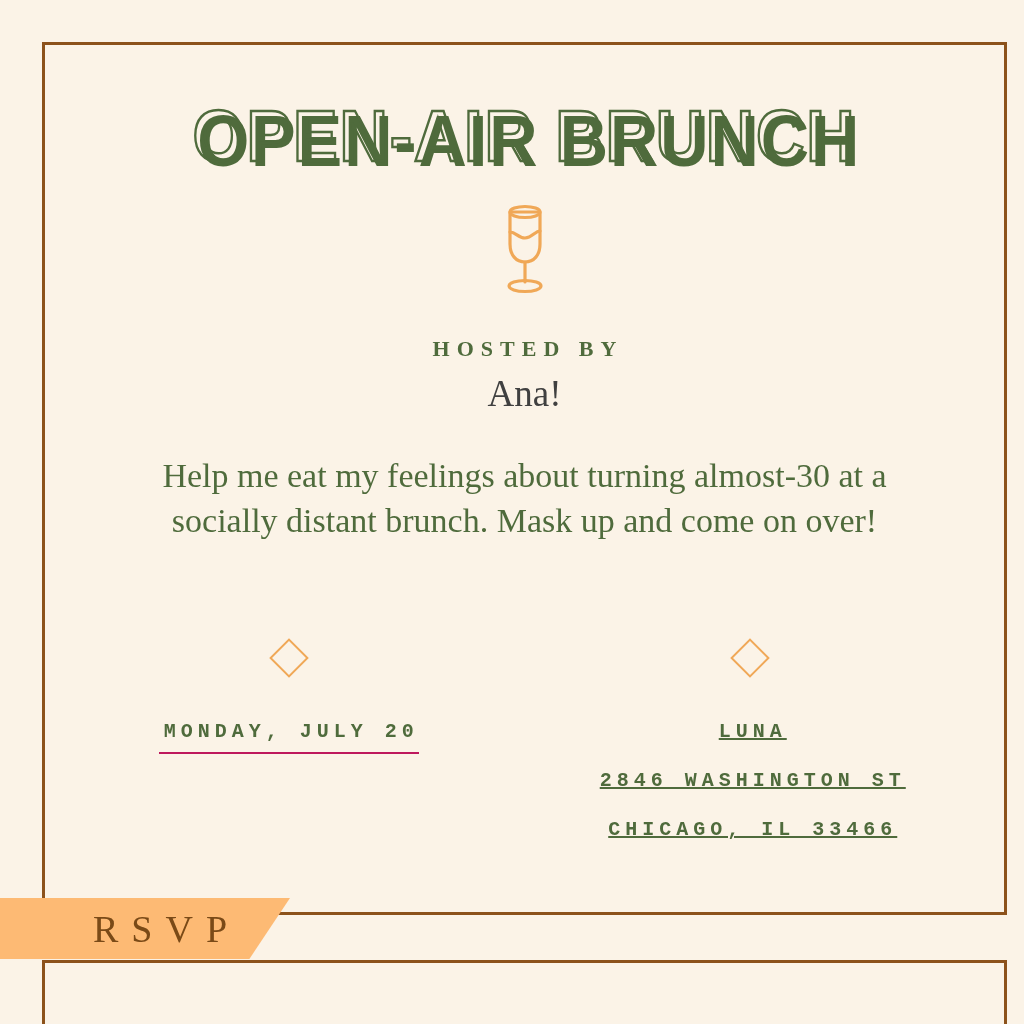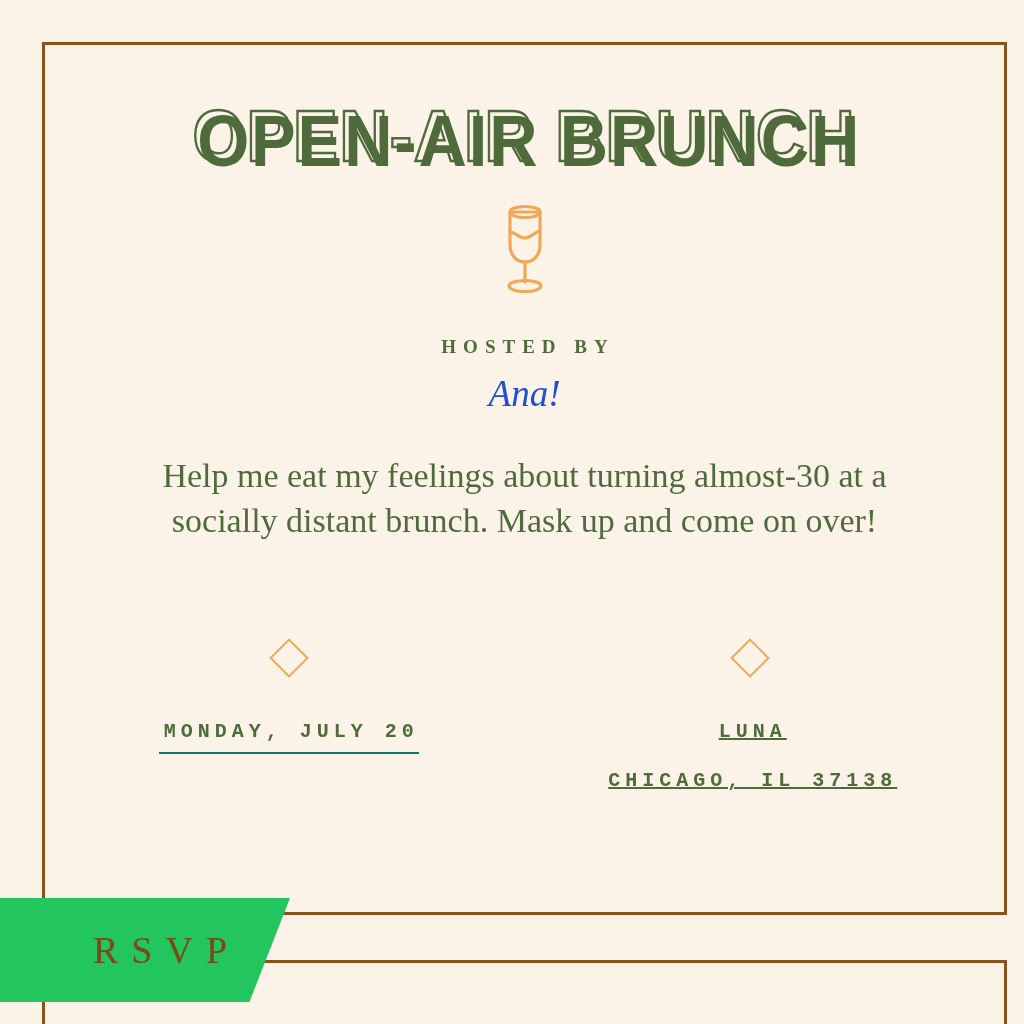--- a/index.html
+++ b/index.html
@@ -79,35 +79,34 @@
     display: flex;
     justify-content: center;
   }
 
   .hosted-label {
     position: absolute;
     top: 294px;
     left: 0;
     width: 100%;
     text-align: center;
-    font-size: 19px;
+    font-size: 22px;
     letter-spacing: 7px;
     font-weight: bold;
     color: #4F6B3C;
     text-indent: 7px;
   }
   .host-name {
     position: absolute;
     top: 330px;
     left: 0;
     width: 100%;
     text-align: center;
     font-size: 37px;
-    font-style: italic;
-    color: #1d4ed8;
+    color: #404040;
   }
 
   .body-copy {
     position: absolute;
     top: 412px;
     left: 50%;
     transform: translateX(-50%);
     width: 830px;
     text-align: center;
     font-size: 34px;
@@ -145,36 +144,36 @@
     font-size: 20px;
     font-weight: bold;
     letter-spacing: 5px;
     color: #4F6B3C;
     text-indent: 5px;
     margin-bottom: 14px;
     padding-bottom: 9px;
     white-space: nowrap;
   }
   .detail-line.underlined {
-    border-bottom: 2px solid #0f766e;
+    border-bottom: 2px solid #be185d;
   }
   .detail-line.venue {
     margin-bottom: 26px;
     padding-bottom: 0;
     text-decoration: underline;
   }
 
   
   .rsvp-banner {
     position: absolute;
     left: 0;
     top: 898px;
     width: 290px;
-    height: 104px;
-    background: #22c55e;
+    height: 61px;
+    background: #fdba74;
     clip-path: polygon(0 0, 100% 0, 86% 100%, 0 100%);
     display: flex;
     align-items: center;
     z-index: 5;
     font-family: Liberation Serif, serif;
   }
   .rsvp-text {
     margin-left: 80px;
     font-size: 38px;
     letter-spacing: 13px;
@@ -213,21 +212,22 @@
     <div class="details">
 
       <div class="detail-col left">
         <div class="diamond"></div>
         <div class="detail-line underlined">MONDAY, JULY 20</div>
       </div>
 
       <div class="detail-col right">
         <div class="diamond"></div>
         <div class="detail-line venue">LUNA</div>
-        <div class="detail-line venue">CHICAGO, IL 37138</div>
+        <div class="detail-line venue">2846 WASHINGTON ST</div>
+        <div class="detail-line venue">CHICAGO, IL 33466</div>
       </div>
 
     </div>
   </div>
 
   <div class="rsvp-banner">
     <span class="rsvp-text">RSVP</span>
   </div>
 
 </div>

